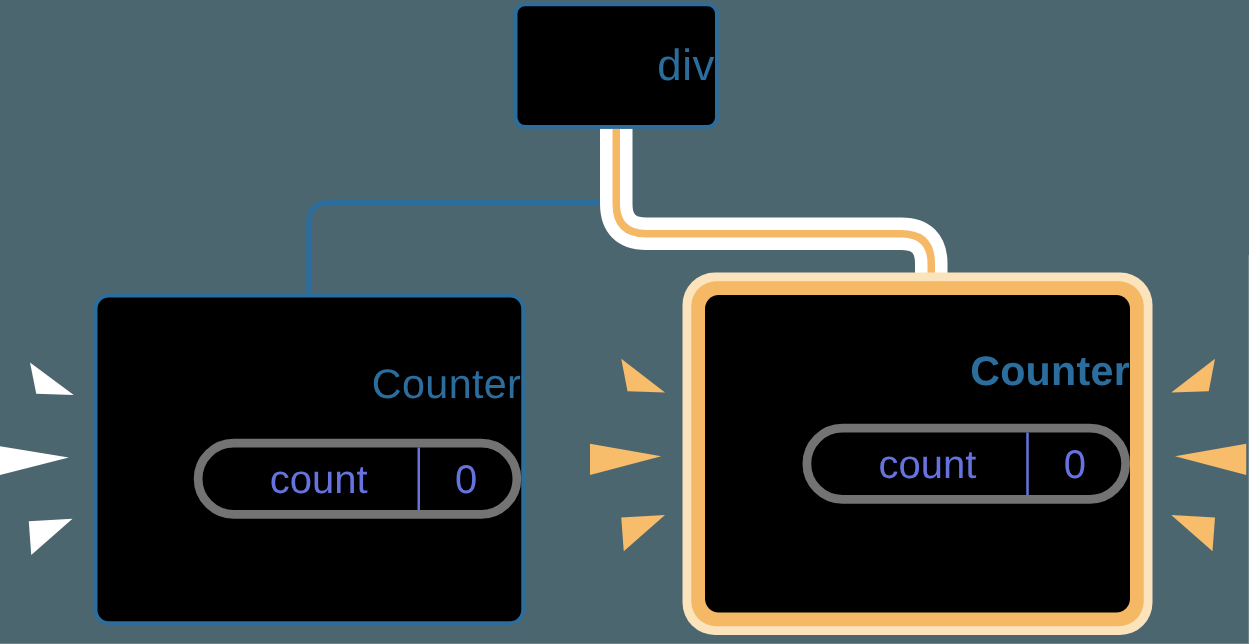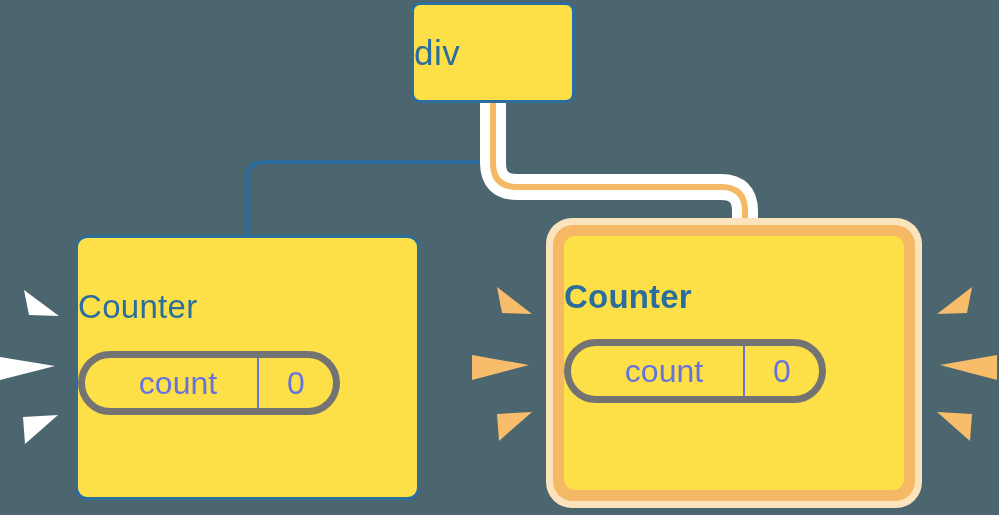--- a/index.html
+++ b/index.html
@@ -23,25 +23,25 @@
     left: 0;
     top: 0;
     width: 999px;
     height: 515px;
     pointer-events: none;
   }
 
   
   .node {
     position: absolute;
-    background: #fde047;
+    background: #000000;
     box-sizing: border-box;
     display: flex;
     flex-direction: column;
-    align-items: flex-start;
+    align-items: flex-end;
   }
 
   
   #node-div {
     left: 411px;
     top: 2px;
     width: 164px;
     height: 101px;
     border: 3px solid #2B6E9E;
     border-radius: 9px;

